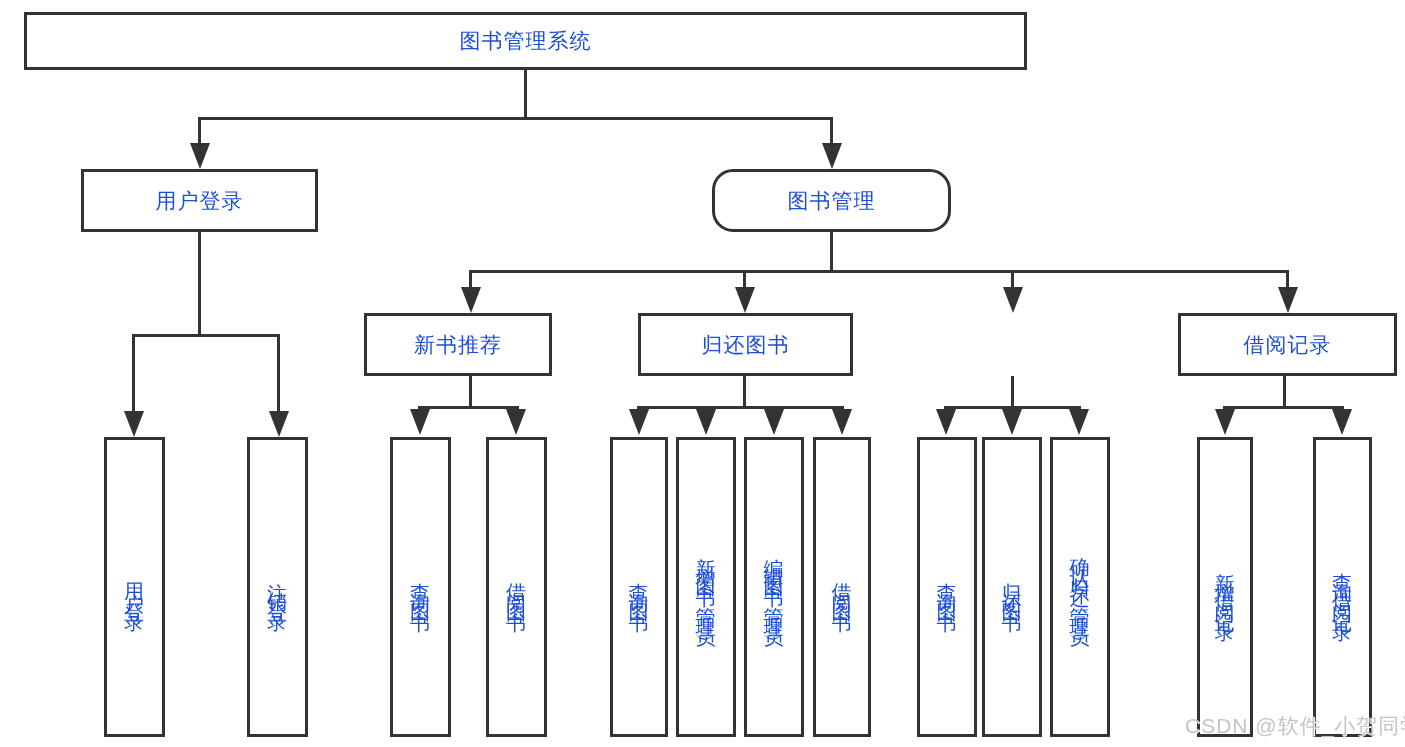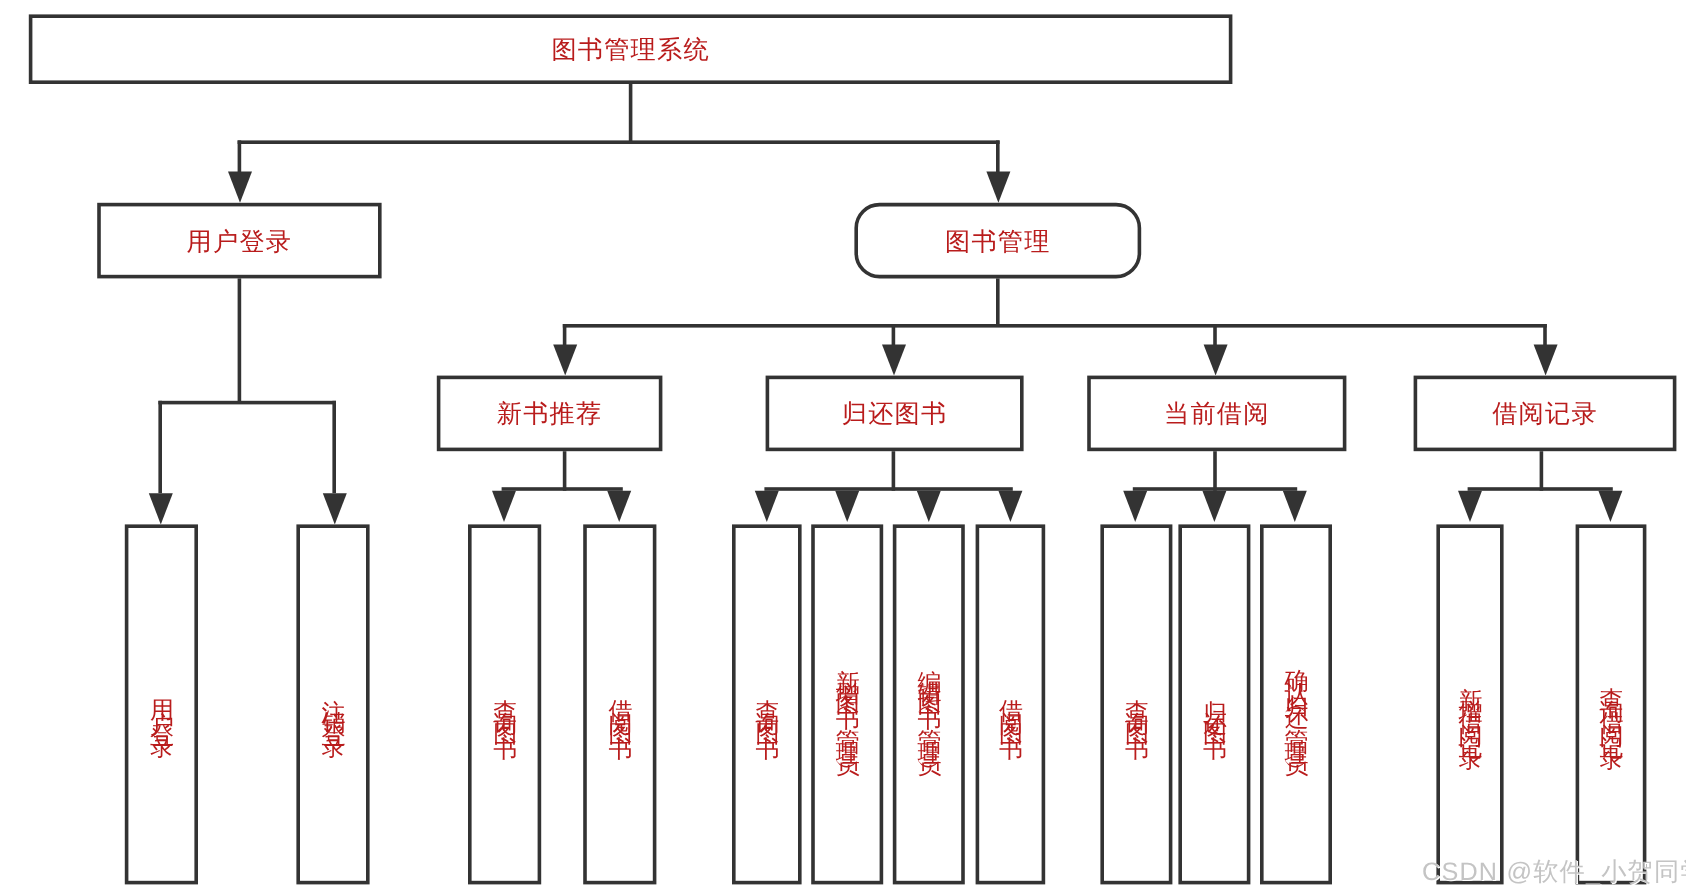--- a/index.html
+++ b/index.html
@@ -11,21 +11,21 @@
     color:#333333;
     overflow:hidden;
   }
   .node{
     position:absolute;
     box-sizing:border-box;
     border:3px solid #333333;
     background:#ffffff;
     display:flex;align-items:center;justify-content:center;
     font-size:21px;
-    color:#b91c1c;
+    color:#1d4ed8;
     text-align:center;
     letter-spacing:1px;
   }
   .leaf span{
     writing-mode:vertical-rl;
     text-orientation:mixed;
     font-size:20px;
     letter-spacing:10px;
     line-height:1;
   }
@@ -89,23 +89,20 @@
   <div class="arrowhead" style="left:735px;top:287px;"></div>
   <div class="arrowhead" style="left:1003px;top:287px;"></div>
   <div class="arrowhead" style="left:1278px;top:287px;"></div>
 
   <div class="node" style="left:364px;top:313px;width:188px;height:63px;">
     <span>新书推荐</span>
   </div>
   <div class="node" style="left:638px;top:313px;width:215px;height:63px;">
     <span>归还图书</span>
   </div>
-  <div class="node" style="left:906px;top:313px;width:216px;height:63px;">
-    <span>当前借阅</span>
-  </div>
   <div class="node" style="left:1178px;top:313px;width:219px;height:63px;">
     <span>借阅记录</span>
   </div>
 
   <div class="vline" style="left:469px;top:376px;height:33px;"></div>
   <div class="hline" style="left:418px;top:406px;width:101px;"></div>
   <div class="arrowhead" style="left:410px;top:409px;"></div>
   <div class="arrowhead" style="left:506px;top:409px;"></div>
 
   <div class="vline" style="left:743px;top:376px;height:33px;"></div>

